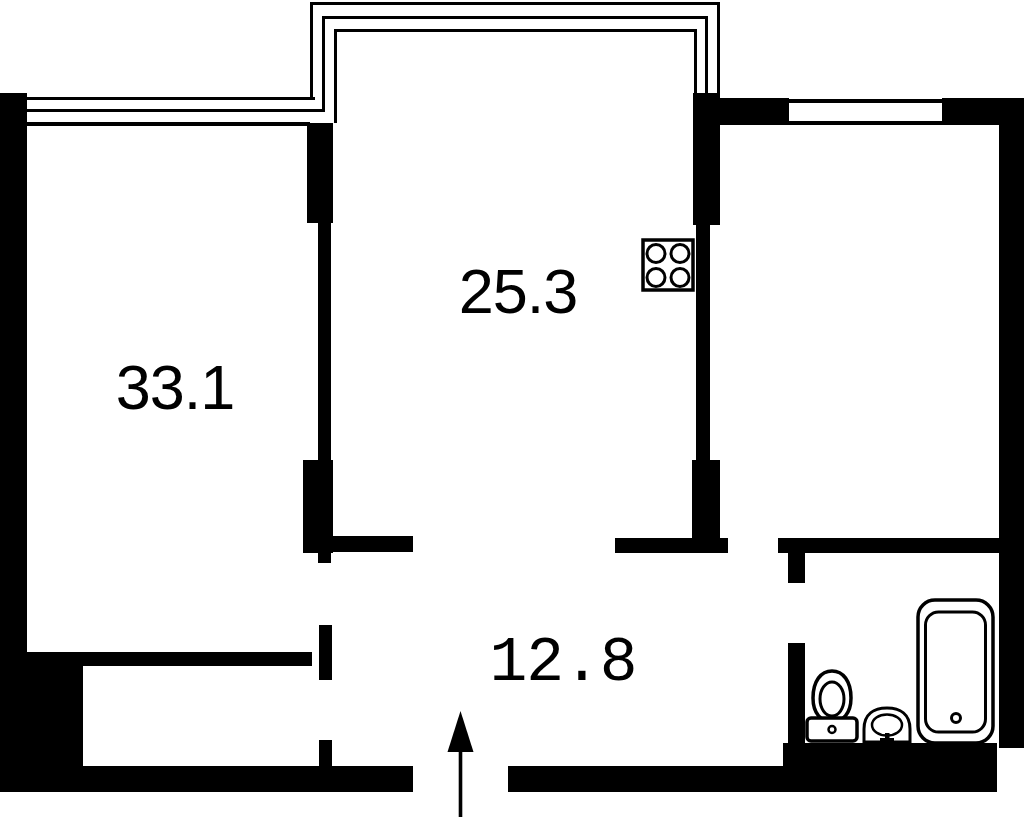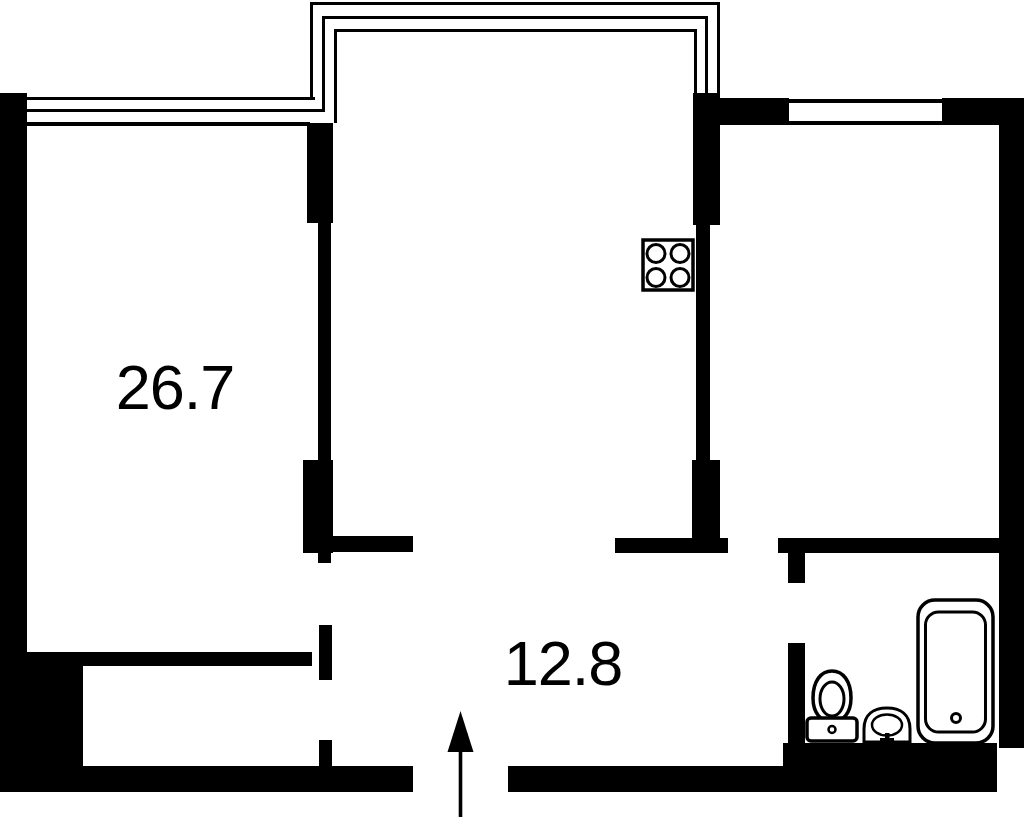--- a/index.html
+++ b/index.html
@@ -52,22 +52,23 @@
   <div class="w" style="left:303px;top:460px;width:30px;height:93px;"></div>
   <div class="w" style="left:333px;top:536px;width:80px;height:16px;"></div>
 
   <div class="w" style="left:25px;top:652px;width:287px;height:14px;"></div>
   <div class="w" style="left:319px;top:625px;width:13px;height:55px;"></div>
   <div class="w" style="left:319px;top:740px;width:13px;height:26px;"></div>
 
   <div class="w" style="left:788px;top:553px;width:17px;height:30px;"></div>
   <div class="w" style="left:788px;top:643px;width:17px;height:149px;"></div>
 
-  <div class="lbl" style="left:175px;top:387px;">26.7</div>
-  <div class="lbl" style="left:563px;top:663px;">12.8</div>
+  <div class="lbl" style="left:175px;top:387px;">33.1</div>
+  <div class="lbl" style="left:518px;top:291px;">25.3</div>
+  <div class="lbl" style="left:563px;top:663px;font-family:Liberation Mono, monospace;">12.8</div>
 
   <div class="fx" style="left:641px;top:238px;">
     <svg width="54" height="54" viewBox="0 0 54 54">
       <rect x="2" y="2" width="50" height="50" fill="#fff" stroke="#000" stroke-width="3.5"></rect>
       <circle cx="15" cy="15.5" r="9" fill="#fff" stroke="#000" stroke-width="3"></circle>
       <circle cx="39" cy="15.5" r="9" fill="#fff" stroke="#000" stroke-width="3"></circle>
       <circle cx="15" cy="39.5" r="9" fill="#fff" stroke="#000" stroke-width="3"></circle>
       <circle cx="39" cy="39.5" r="9" fill="#fff" stroke="#000" stroke-width="3"></circle>
     </svg>
   </div>

